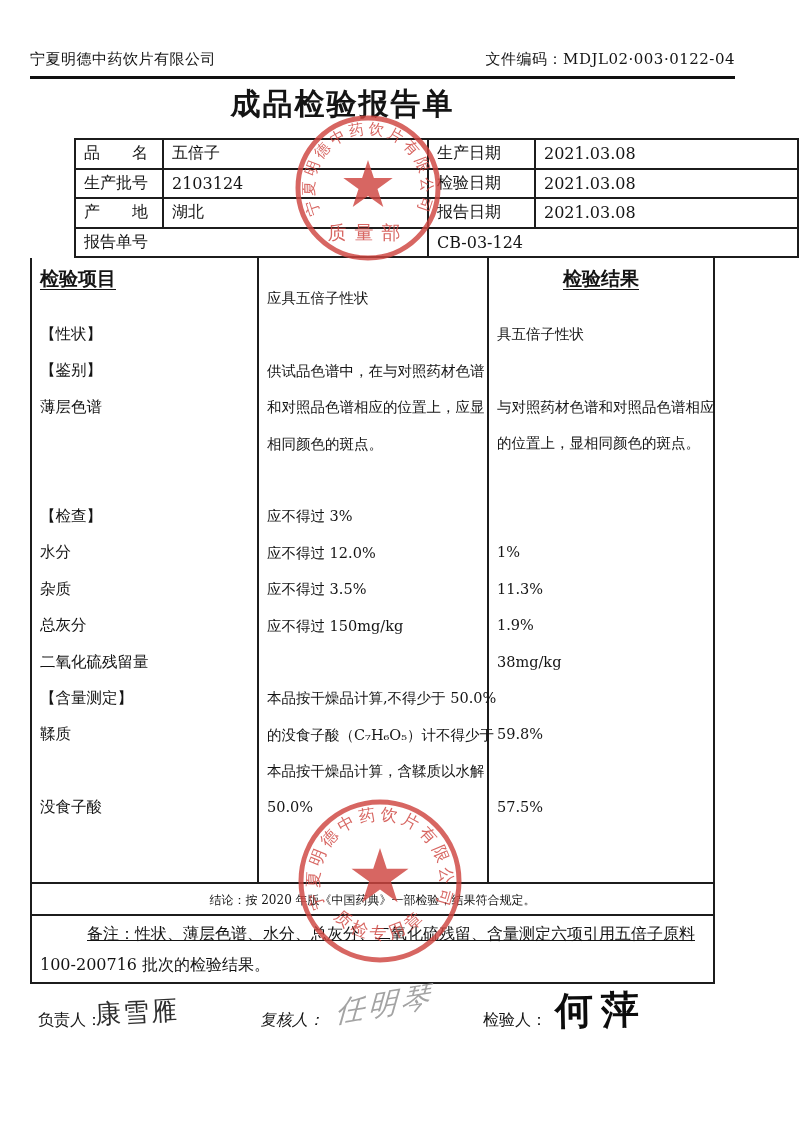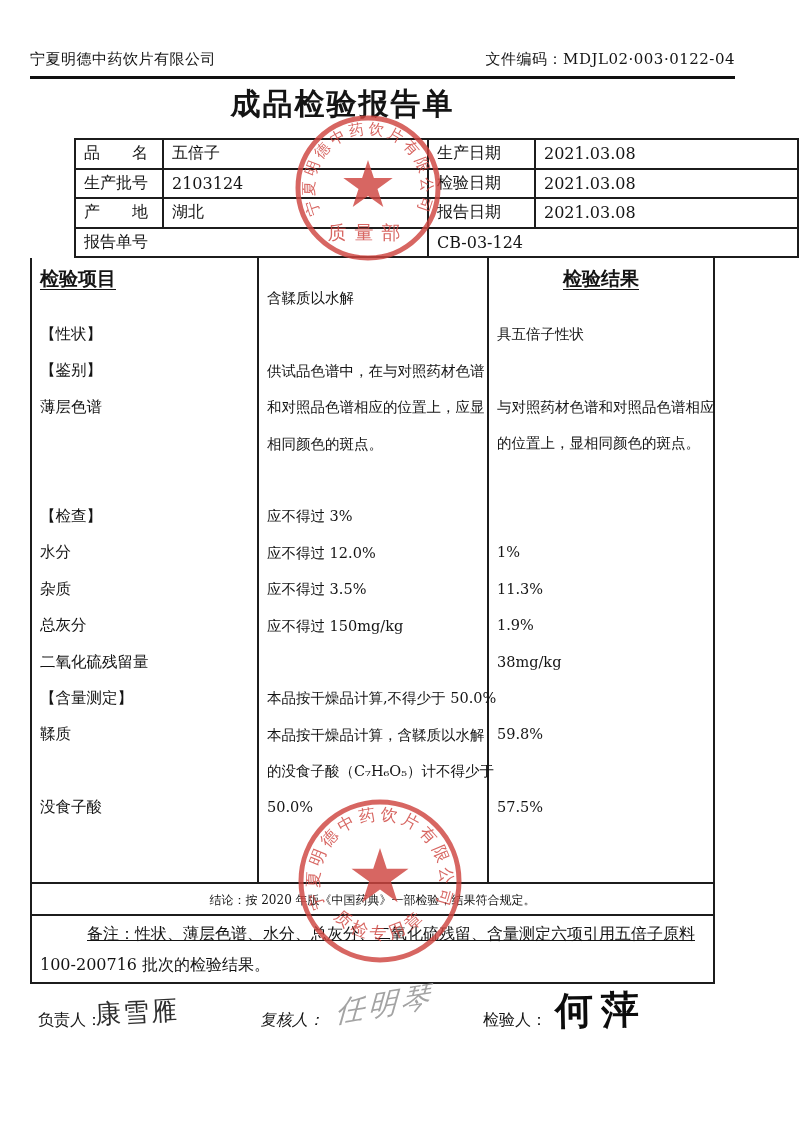--- a/index.html
+++ b/index.html
@@ -121,34 +121,34 @@
             <div class="tline">【含量测定】</div>
             <div class="tline">鞣质</div>
             <div class="tline"></div>
             <div class="tline">没食子酸</div>
             <div class="tline"></div>
           </div>
       </div>
       <div class="mcol mcol-standard">
         <div class="mspacer"></div>
         <div id="col-standard">
-            <div class="tline">含鞣质以水解</div>
+            <div class="tline">应具五倍子性状</div>
             <div class="tline"></div>
             <div class="tline">供试品色谱中，在与对照药材色谱</div>
             <div class="tline">和对照品色谱相应的位置上，应显</div>
             <div class="tline">相同颜色的斑点。</div>
             <div class="tline"></div>
             <div class="tline">应不得过 3%</div>
             <div class="tline">应不得过 12.0%</div>
             <div class="tline">应不得过 3.5%</div>
             <div class="tline">应不得过 150mg/kg</div>
             <div class="tline"></div>
             <div class="tline">本品按干燥品计算,不得少于 50.0%</div>
+            <div class="tline">的没食子酸（C₇H₆O₅）计不得少于</div>
             <div class="tline">本品按干燥品计算，含鞣质以水解</div>
-            <div class="tline">的没食子酸（C₇H₆O₅）计不得少于</div>
             <div class="tline">50.0%</div>
           </div>
       </div>
       <div class="mcol mcol-result">
         <div class="mhead"><span>检验结果</span></div>
         <div class="mspacer"></div>
         <div id="col-result">
             <div class="tline">具五倍子性状</div>
             <div class="tline"></div>
             <div class="tline">与对照药材色谱和对照品色谱相应</div>

